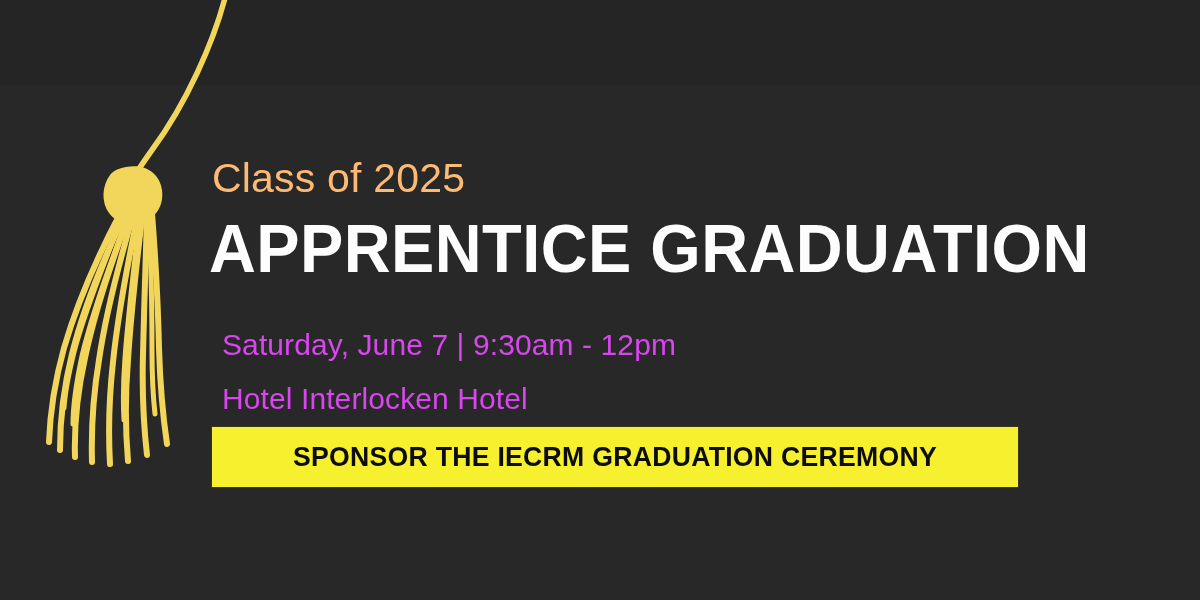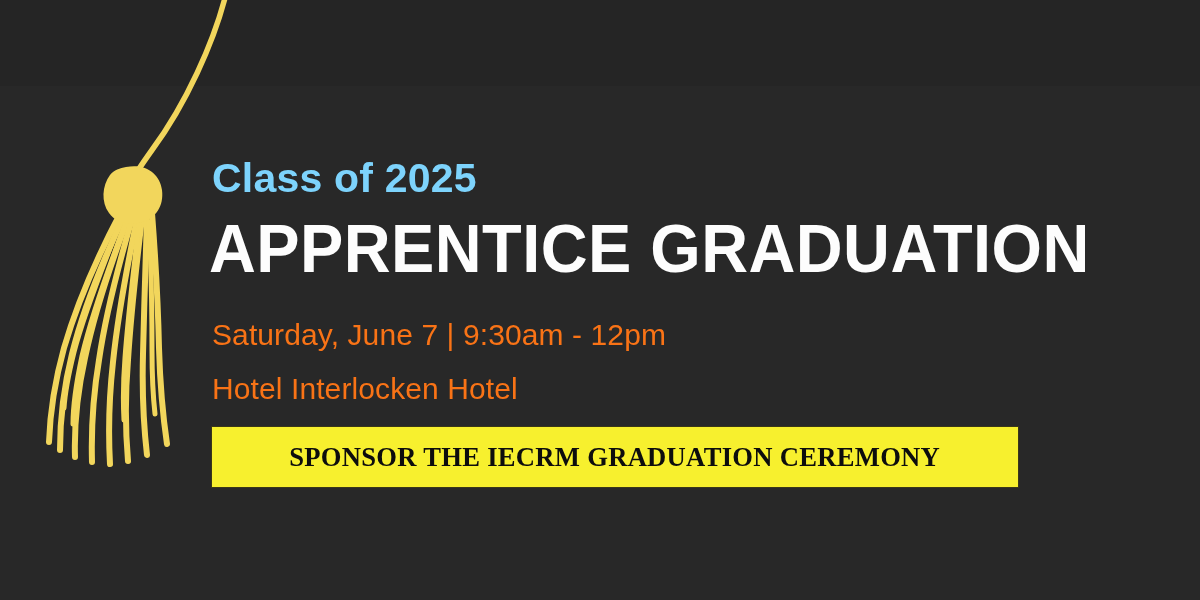--- a/index.html
+++ b/index.html
@@ -35,24 +35,24 @@
   .content {
     position: absolute;
     left: 212px;
     top: 0;
     width: 900px;
   }
   .eyebrow {
     margin: 0;
     padding: 0;
     font-size: 41px;
-    font-weight: 700;
+    font-weight: 400;
     line-height: 1;
     letter-spacing: 0.2px;
-    color: #7dd3fc;
+    color: #fdba74;
     position: absolute;
     top: 158px;
     left: 0;
     white-space: nowrap;
   }
   .headline {
     margin: 0;
     padding: 0;
     position: absolute;
     top: 214px;
@@ -60,50 +60,49 @@
     font-size: 69px;
     font-weight: 700;
     line-height: 1;
     letter-spacing: 0.5px;
     color: #fdfdfd;
     white-space: nowrap;
     transform: scaleX(0.94);
     transform-origin: left center;
   }
   .detail-line {
-    margin: 0;
+    margin: 10px;
     padding: 0;
     position: absolute;
     left: 0;
     font-size: 30px;
     font-weight: 400;
     line-height: 1;
     letter-spacing: 0.1px;
-    color: #f97316;
+    color: #d946ef;
     white-space: nowrap;
   }
   .detail-datetime { top: 320px; }
   .detail-venue    { top: 374px; }
 
   .cta-button {
     position: absolute;
     left: 212px;
     top: 427px;
     width: 806px;
     height: 60px;
     background: #f7f02e;
     border: 0;
     padding: 0;
     display: flex;
     align-items: center;
     justify-content: center;
     box-sizing: border-box;
     cursor: pointer;
     box-shadow: 0 0 0 1px #3a3718;
-    font-family: Liberation Serif, serif;
   }
   .cta-label {
     font-size: 28px;
     font-weight: 700;
     letter-spacing: 0.3px;
     color: #0d0d0d;
     line-height: 1;
     white-space: nowrap;
     transform: scaleX(0.95);
     transform-origin: center center;

